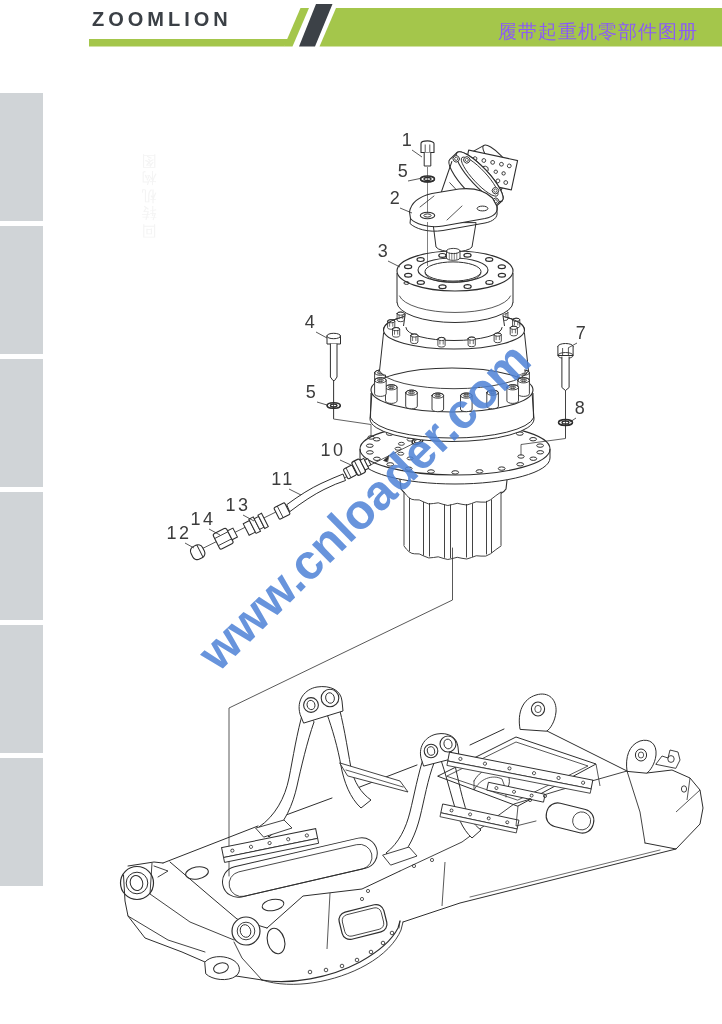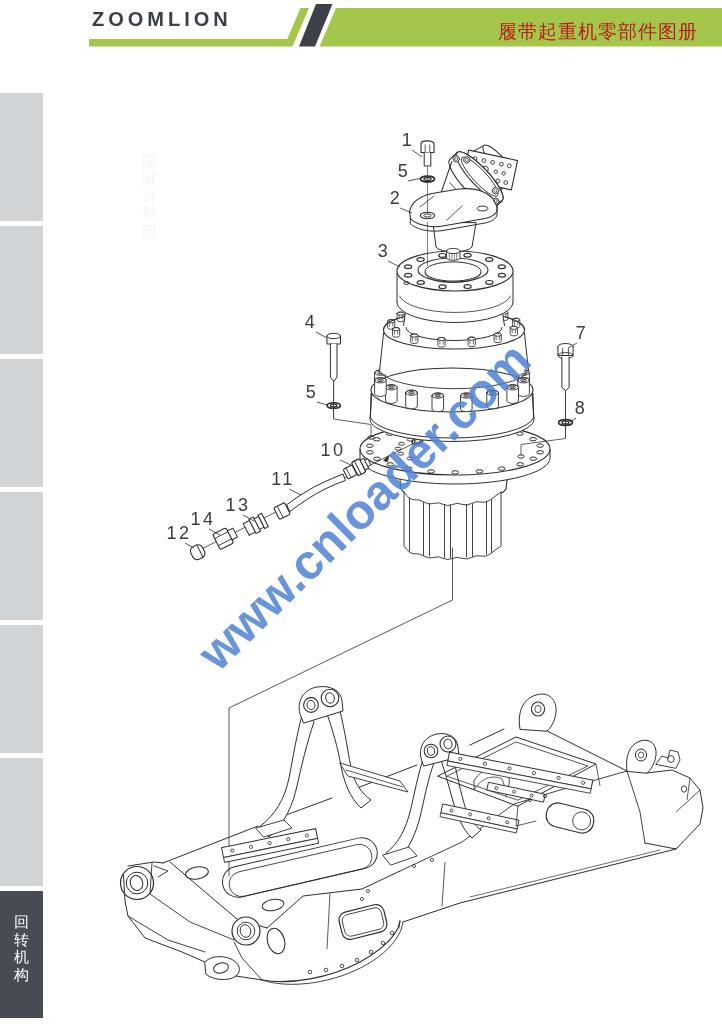--- a/index.html
+++ b/index.html
@@ -2,21 +2,21 @@
 <html><head>
 <meta charset="utf-8">
 <style>
   * { margin:0; padding:0; box-sizing:border-box; }
   html,body { width:722px; height:1024px; background:#fff; overflow:hidden;
     font-family:"Liberation Sans", sans-serif; }
   #stage { position:relative; width:722px; height:1024px; background:#fff; }
   #art { position:absolute; left:0; top:0; }
   .logo { position:absolute; left:92px; top:8px; font-size:20px; font-weight:bold;
     color:#3b4046; letter-spacing:4px; transform:scaleX(1.0); transform-origin:left; }
-  .hdr-title { position:absolute; top:19px; right:24px; font-size:19px; color:#b91c1c;
+  .hdr-title { position:absolute; top:19px; right:24px; font-size:19px; color:#8b5cf6;
     letter-spacing:1px; font-weight:500;text-align:center; }
   .tab { position:absolute; left:0; width:43px; height:128px; background:#d0d4d7; }
   .tab.dark { background:#474c54; height:127px; }
   .vtext { position:absolute; left:0; top:22px; width:43px; color:#fff; font-size:15px;
     line-height:17.5px; text-align:center; word-break:break-all; }
   .vtext span { display:inline-block; width:16px; }
   .faint { position:absolute; left:141px; top:152px; width:16px; height:88px;
     color:#f4f4f4; font-size:15px; line-height:17.6px; text-align:center;
     word-break:break-all; transform:rotate(180deg); user-select:none; }
   .part-label { font-family:"Liberation Sans", sans-serif; font-size:18px; fill:#3c3c3c;
@@ -523,18 +523,15 @@
 
   <div class="logo">ZOOMLION</div>
   <div class="hdr-title">履带起重机零部件图册</div>
 
   <div class="tab" style="top:93px"></div>
   <div class="tab" style="top:226px"></div>
   <div class="tab" style="top:359px"></div>
   <div class="tab" style="top:492px"></div>
   <div class="tab" style="top:625px"></div>
   <div class="tab" style="top:758px"></div>
-  <div class="tab dark" style="top:891px">
-    <div class="vtext"><span>回转机构</span></div>
-  </div>
 
   <div class="faint">回转机构图</div>
 </div>
 
 </body></html>

